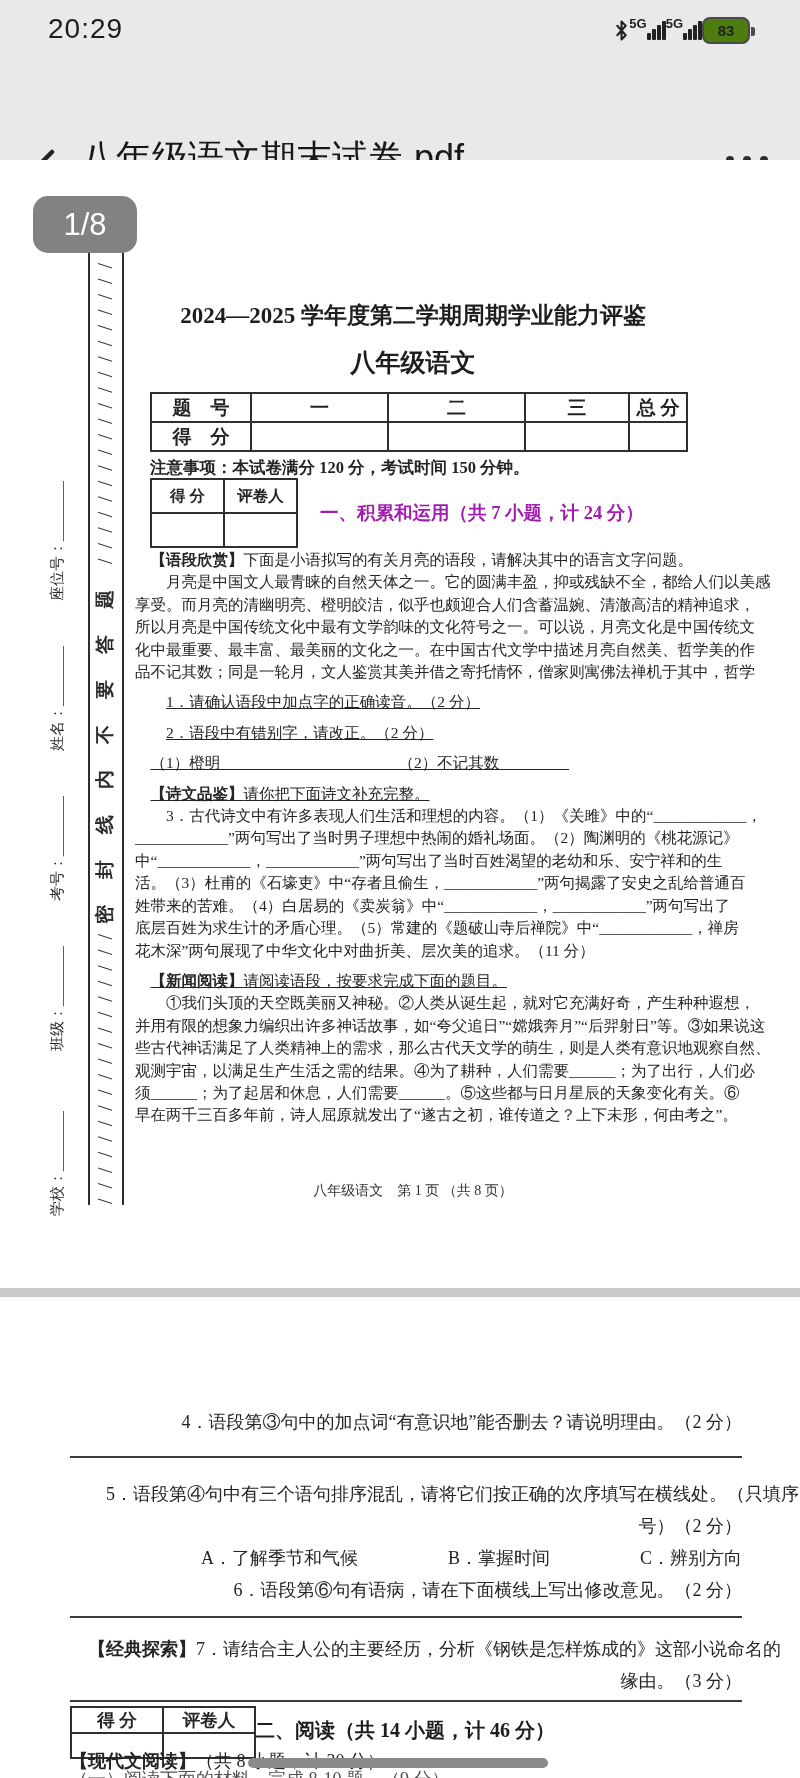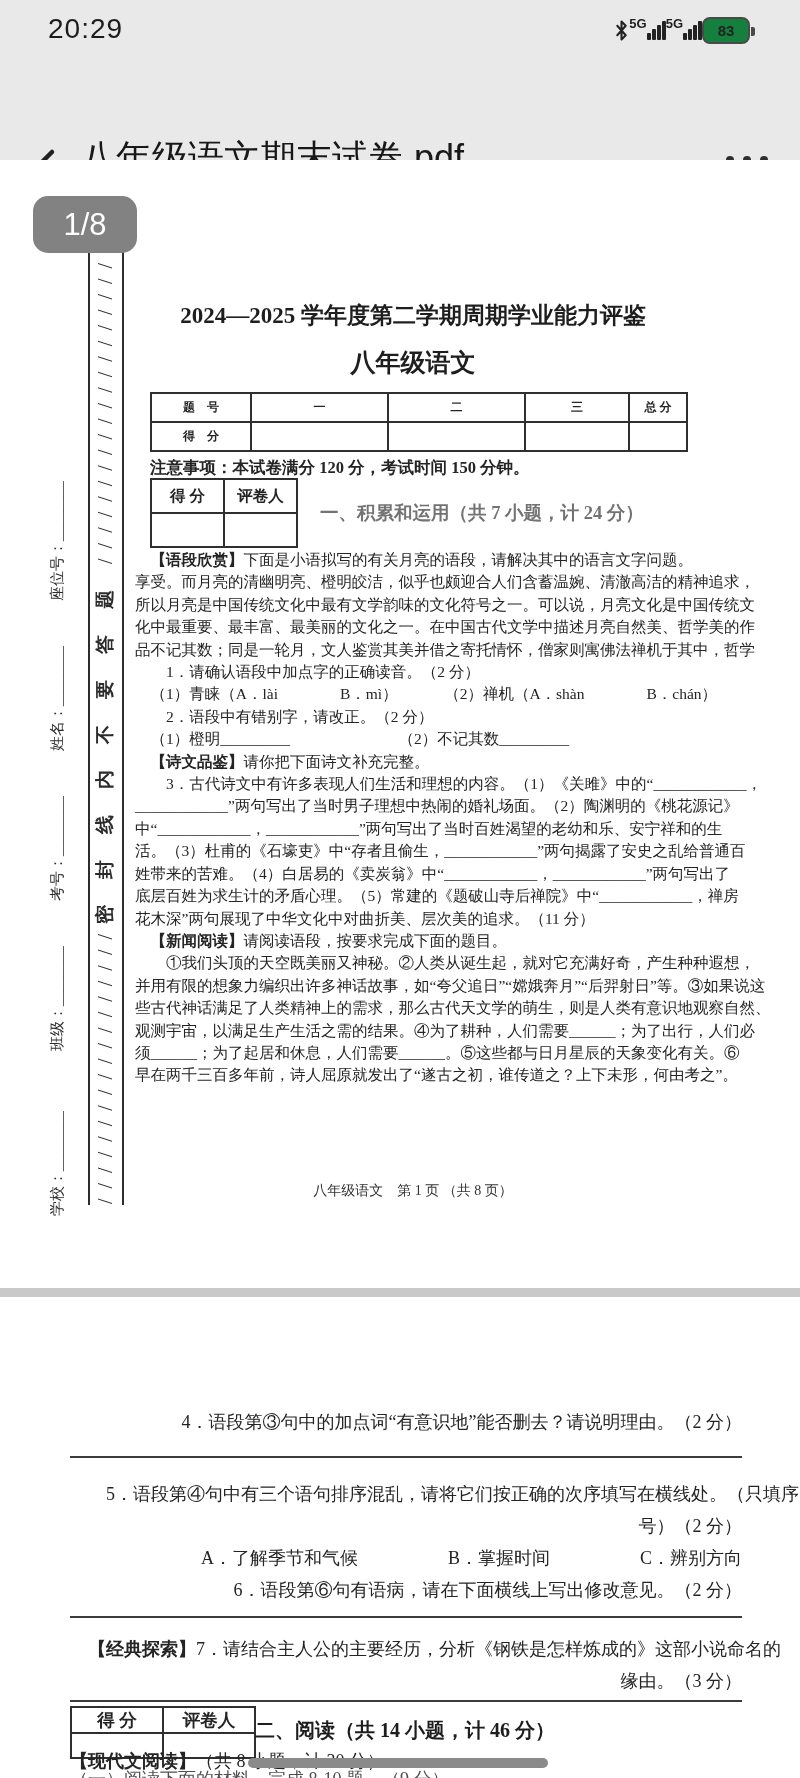--- a/index.html
+++ b/index.html
@@ -15,21 +15,21 @@
   }
   
   .statusbar{position:absolute;left:0;top:0;width:800px;height:60px;}
   .time{position:absolute;left:48px;top:13px;font-size:28px;font-weight:500;color:#1c1c1c;letter-spacing:1px;}
   .sticons{position:absolute;right:50px;top:14px;height:32px;display:flex;align-items:center;gap:0;}
   .sig{display:flex;align-items:flex-end;gap:1px;}
   .sig i{display:block;width:4px;background:#222;border-radius:1px;}
   .sig i:nth-child(1){height:7px}.sig i:nth-child(2){height:11px}.sig i:nth-child(3){height:15px}.sig i:nth-child(4){height:19px}
   .siglabel{font-size:13px;font-weight:700;color:#222;transform:translateY(-7px);}
   .battery{position:relative;width:48px;height:27px;border:2.5px solid #4a4a4a;border-radius:8px;
-    display:flex;align-items:center;justify-content:center;font-size:15px;font-weight:600;color:#222;background:#15803d;}
+    display:flex;align-items:center;justify-content:center;font-size:15px;font-weight:600;color:#222;background:#4d7c0f;}
   .battery::after{content:"";position:absolute;right:-7px;top:8px;width:4px;height:9px;background:#4a4a4a;border-radius:0 2px 2px 0;}
   
   .header{position:absolute;left:0;top:60px;width:800px;height:96px;}
   .back{position:absolute;left:28px;top:84px;width:36px;height:44px;}
   .title{position:absolute;left:80px;top:74px;width:560px;font-size:36px;color:#181818;
     white-space:nowrap;overflow:hidden;text-overflow:ellipsis;}
   .subtitle{position:absolute;left:82px;top:116px;font-size:20px;color:#9b9b9b;}
   .menu{position:absolute;right:32px;top:96px;display:flex;gap:9px;}
   .menu i{width:8px;height:8px;border-radius:50%;background:#2e2e2e;display:block;}
   
@@ -49,30 +49,30 @@
     font-size:19px;color:#2c2c2c;white-space:nowrap;}
   .sealstrip .sl{letter-spacing:10px;font-size:20px;}
   .sealstrip .sealtxt{font-weight:700;letter-spacing:26px;font-size:19px;}
   .seallabels{position:absolute;left:-423px;top:561px;width:960px;height:30px;
     transform:rotate(-90deg);font-size:15px;color:#2c2c2c;white-space:nowrap;
     display:flex;align-items:center;}
   
   .p1title{position:absolute;left:135px;top:140px;width:556px;text-align:center;font-size:23px;font-weight:700;color:#1e1e1e;}
   .p1title2{position:absolute;left:135px;top:186px;width:556px;text-align:center;font-size:25px;font-weight:700;color:#1e1e1e;}
   table.score{position:absolute;left:150px;top:232px;border-collapse:collapse;}
-  table.score td{border:2px solid #2f2f2f;height:29px;text-align:center;font-size:12px;font-weight:700;color:#242424;}
+  table.score td{border:2px solid #2f2f2f;height:29px;text-align:center;font-size:19px;font-weight:700;color:#242424;}
   .notice{position:absolute;left:150px;top:297px;font-size:16.5px;font-weight:700;}
   table.grader{position:absolute;left:150px;top:318px;border-collapse:collapse;}
   table.grader td{border:2px solid #2f2f2f;width:73px;height:34px;text-align:center;font-size:15.5px;font-weight:700;}
-  .sec1{position:absolute;left:320px;top:340px;font-size:18.5px;font-weight:700;color:#737373;}
+  .sec1{position:absolute;left:320px;top:340px;font-size:18.5px;font-weight:700;color:#a21caf;}
   .p1lines{position:absolute;left:135px;top:389px;width:645px;font-size:15.5px;line-height:22.4px;color:#242424;}
   .p1lines .line{white-space:nowrap;}
   .line.i1{text-indent:1em;}
   .line.i2{text-indent:2em;}
-  .line.sp{}
+  .line.sp{margin-top:8px;text-decoration:underline;}
   .line b{font-weight:700;}
   .p1footer{position:absolute;left:135px;top:1022px;width:556px;text-align:center;font-size:14px;color:#333;}
   
   .p2lines{position:absolute;left:70px;top:0;width:672px;font-size:18px;line-height:27px;color:#242424;}
   .p2lines>*{position:absolute;left:0;width:100%;white-space:nowrap;text-align:right;}
   .p2lines .hrline{border-top:2.5px solid #3c3c3c;height:0;}
   .p2lines>*:nth-child(1){top:112px}
   .p2lines>*:nth-child(2){top:159px}
   .p2lines>*:nth-child(3){top:184px}
   .p2lines>*:nth-child(4){top:216px}
@@ -183,26 +183,26 @@
           <td></td>
           <td></td>
         </tr>
   </tbody>
     </table>
 
   <div class="sec1">一、积累和运用（共 7 小题，计 24 分）</div>
 
   <div class="p1lines">
       <div class="line i1"><b>【语段欣赏】</b><span>下面是小语拟写的有关月亮的语段，请解决其中的语言文字问题。</span></div>
+      <div class="line i2"><span>月亮是中国文人最青睐的自然天体之一。它的圆满丰盈，抑或残缺不全，都给人们以美感</span></div>
       <div class="line "><span>享受。而月亮的清幽明亮、橙明皎洁，似乎也颇迎合人们含蓄温婉、清澈高洁的精神追求，</span></div>
       <div class="line "><span>所以月亮是中国传统文化中最有文学韵味的文化符号之一。可以说，月亮文化是中国传统文</span></div>
       <div class="line "><span>化中最重要、最丰富、最美丽的文化之一。在中国古代文学中描述月亮自然美、哲学美的作</span></div>
       <div class="line "><span>品不记其数；同是一轮月，文人鉴赏其美并借之寄托情怀，僧家则寓佛法禅机于其中，哲学</span></div>
       <div class="line i2 sp"><span>1．请确认语段中加点字的正确读音。（2 分）</span></div>
-      <div class="line i1 sp"><span>（1）青睐（A．lài　　　　B．mì）　　　（2）禅机（A．shàn　　　　B．chán）</span></div>
       <div class="line i2 sp"><span>2．语段中有错别字，请改正。（2 分）</span></div>
       <div class="line i1 sp"><span>（1）橙明_________　　　　　　　（2）不记其数_________</span></div>
       <div class="line i1 sp"><b>【诗文品鉴】</b><span>请你把下面诗文补充完整。</span></div>
       <div class="line i2"><span>3．古代诗文中有许多表现人们生活和理想的内容。（1）《关雎》中的“____________，</span></div>
       <div class="line "><span>____________”两句写出了当时男子理想中热闹的婚礼场面。（2）陶渊明的《桃花源记》</span></div>
       <div class="line "><span>中“____________，____________”两句写出了当时百姓渴望的老幼和乐、安宁祥和的生</span></div>
       <div class="line "><span>活。（3）杜甫的《石壕吏》中“存者且偷生，____________”两句揭露了安史之乱给普通百</span></div>
       <div class="line "><span>姓带来的苦难。（4）白居易的《卖炭翁》中“____________，____________”两句写出了</span></div>
       <div class="line "><span>底层百姓为求生计的矛盾心理。（5）常建的《题破山寺后禅院》中“____________，禅房</span></div>
       <div class="line "><span>花木深”两句展现了中华文化中对曲折美、层次美的追求。（11 分）</span></div>

